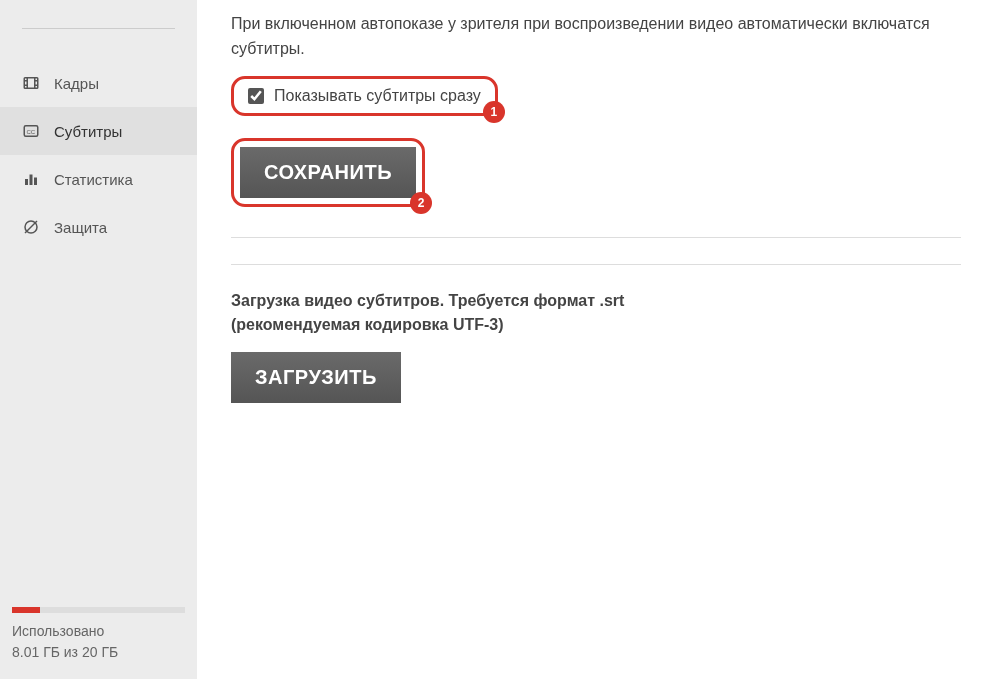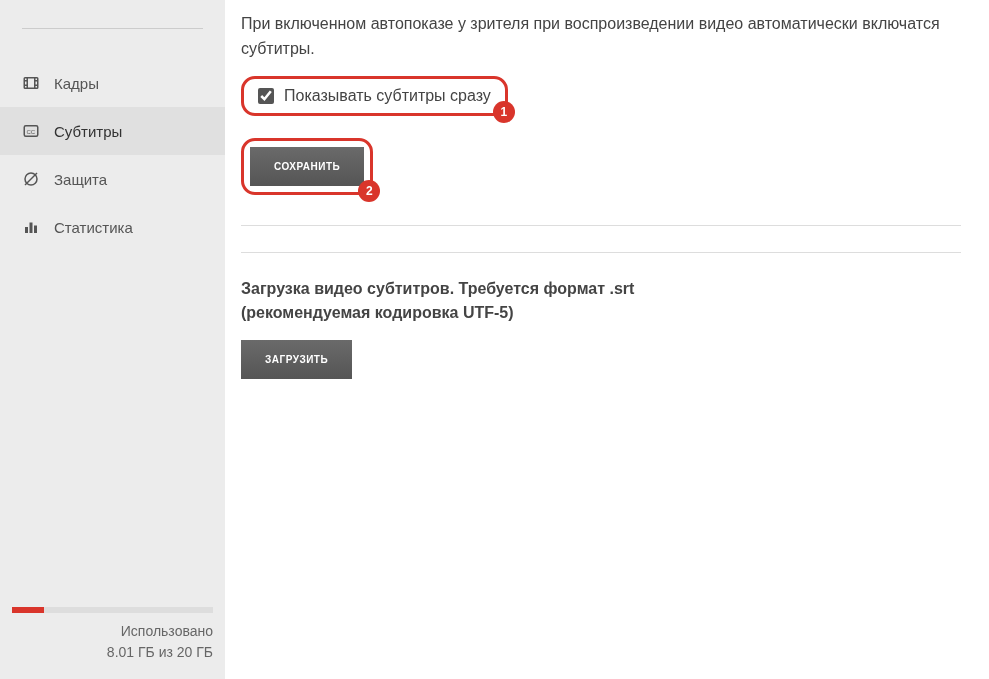--- a/index.html
+++ b/index.html
@@ -4,21 +4,21 @@
   <style>
     * { margin: 0; padding: 0; box-sizing: border-box; }
     body {
       font-family: Arial, Helvetica, sans-serif;
       background: #fff;
       color: #333;
       font-size: 14px;
     }
     .app { display: flex; width: 989px; height: 679px; }
     .sidebar {
-      width: 225px;
+      width: 197px;
       background: #ececec;
       display: flex;
       flex-direction: column;
       padding-top: 10px;
     }
     .sidebar hr {
       border: none;
       border-top: 1px solid #ccc;
       margin: 18px 22px 30px 22px;
     }
@@ -40,40 +40,40 @@
       height: 18px;
       margin-right: 14px;
       display: inline-flex;
       align-items: center;
       justify-content: center;
     }
     .nav-icon svg { width: 18px; height: 18px; }
     .storage {
       margin-top: auto;
       padding: 0 12px 16px 12px;
-      text-align: right;
+      text-align: left;
       color: #666;
       font-size: 14px;
       line-height: 1.5;
     }
     .storage-bar {
       width: 100%;
       height: 6px;
       background: #ddd;
       position: relative;
       margin-bottom: 8px;
     }
     .storage-fill {
       height: 100%;
       background: #d9352b;
       width: 16%;
     }
     .main {
       flex: 1;
-      padding: 12px 28px 20px 16px;
+      padding: 12px 28px 20px 34px;
       background: #fff;
       color: #444;
     }
     .section { margin-bottom: 30px; }
     .section-text {
       font-size: 16px;
       line-height: 1.55;
       color: #444;
       margin-bottom: 14px;
     }
@@ -107,21 +107,21 @@
       justify-content: center;
       font-size: 12px;
       font-weight: bold;
     }
     .badge-1 { right: -10px; bottom: -10px; }
     .btn {
       display: inline-block;
       padding: 14px 24px;
       background: linear-gradient(#6a6a6a, #555);
       color: #fff;
-      font-size: 10px;
+      font-size: 20px;
       font-weight: bold;
       letter-spacing: 0.5px;
       border: none;
       cursor: pointer;
       text-transform: uppercase;
     }
     .btn-wrapper-highlight {
       display: inline-block;
       padding: 6px;
       border: 3px solid #d9352b;
@@ -163,37 +163,37 @@
         <svg viewBox="0 0 24 24" fill="none" stroke="#555" stroke-width="2">
           <rect x="3" y="5" width="18" height="14" rx="2"></rect>
           <text x="6" y="16" font-size="8" fill="#555" stroke="none" font-family="Arial">CC</text>
         </svg>
       </span>
       <span>Субтитры</span>
     </div>
 
     <div class="nav-item">
       <span class="nav-icon">
-        <svg viewBox="0 0 24 24" fill="none" stroke="#555" stroke-width="2">
-          <circle cx="12" cy="12" r="8"></circle>
-          <line x1="4" y1="20" x2="20" y2="4"></line>
-        </svg>
-      </span>
-      <span>Защита</span>
-    </div>
-
-    <div class="nav-item">
-      <span class="nav-icon">
         <svg viewBox="0 0 24 24" fill="#555">
           <rect x="4" y="12" width="4" height="8"></rect>
           <rect x="10" y="6" width="4" height="14"></rect>
           <rect x="16" y="10" width="4" height="10"></rect>
         </svg>
       </span>
       <span>Статистика</span>
+    </div>
+
+    <div class="nav-item">
+      <span class="nav-icon">
+        <svg viewBox="0 0 24 24" fill="none" stroke="#555" stroke-width="2">
+          <circle cx="12" cy="12" r="8"></circle>
+          <line x1="4" y1="20" x2="20" y2="4"></line>
+        </svg>
+      </span>
+      <span>Защита</span>
     </div>
 
     <div class="storage">
       <div class="storage-bar">
         <div class="storage-fill"></div>
       </div>
       <div>Использовано</div>
       <div>8.01 ГБ из 20 ГБ</div>
     </div>
   </div>
@@ -216,19 +216,19 @@
     </div>
 
     <hr class="divider">
 
 
     <hr class="divider">
 
     <div class="section">
       <p class="section-text">
         <strong>Загрузка видео субтитров. Требуется формат .srt</strong><br>
-        <strong>(рекомендуемая кодировка UTF-5)</strong>
+        <strong>(рекомендуемая кодировка UTF-3)</strong>
       </p>
       <button class="btn">ЗАГРУЗИТЬ</button>
     </div>
 
   </div>
 </div>
 
 </body></html>

